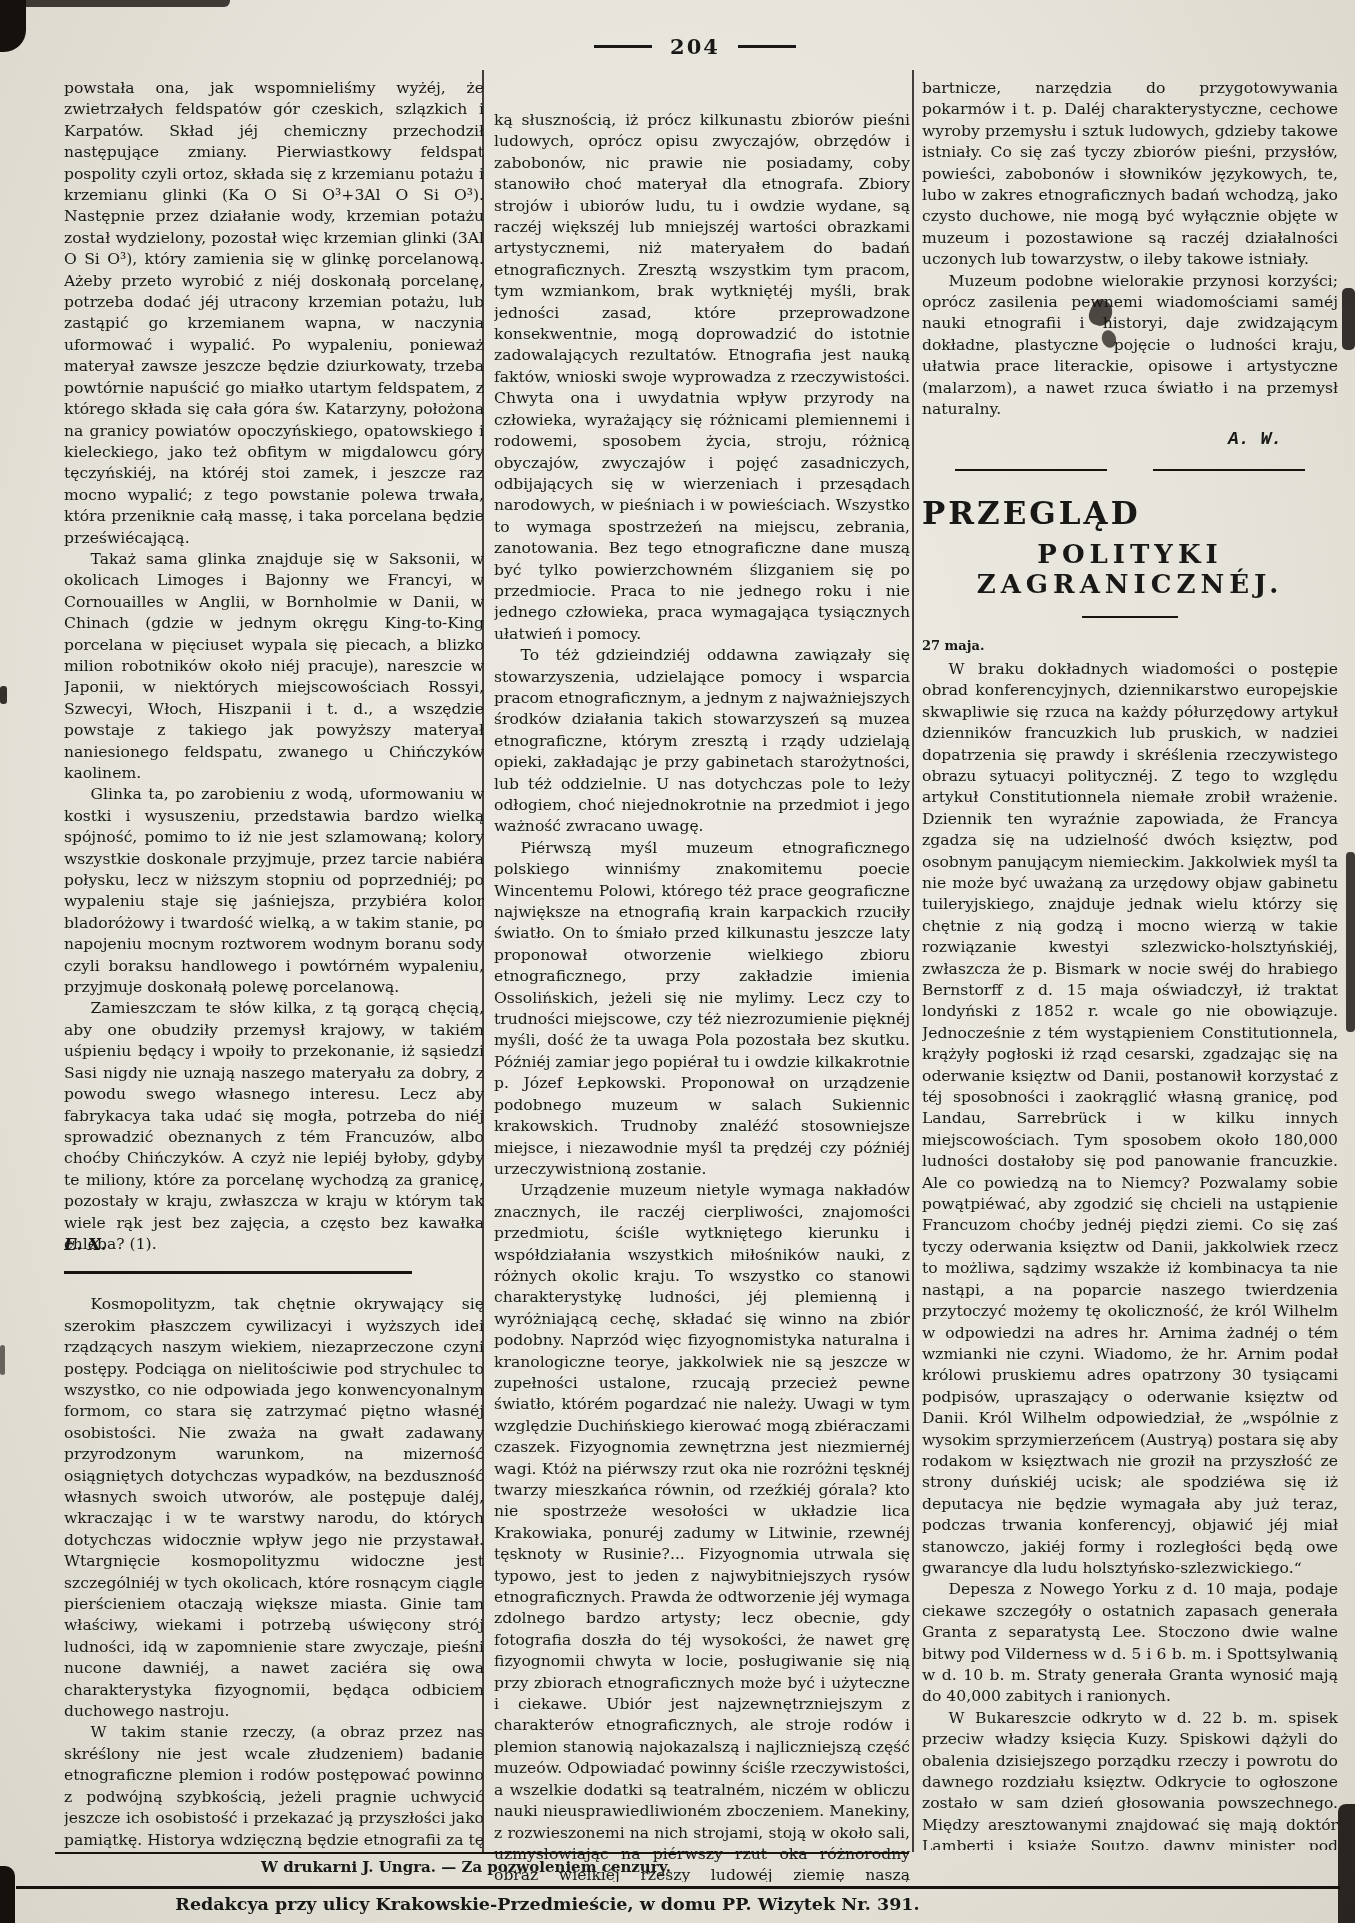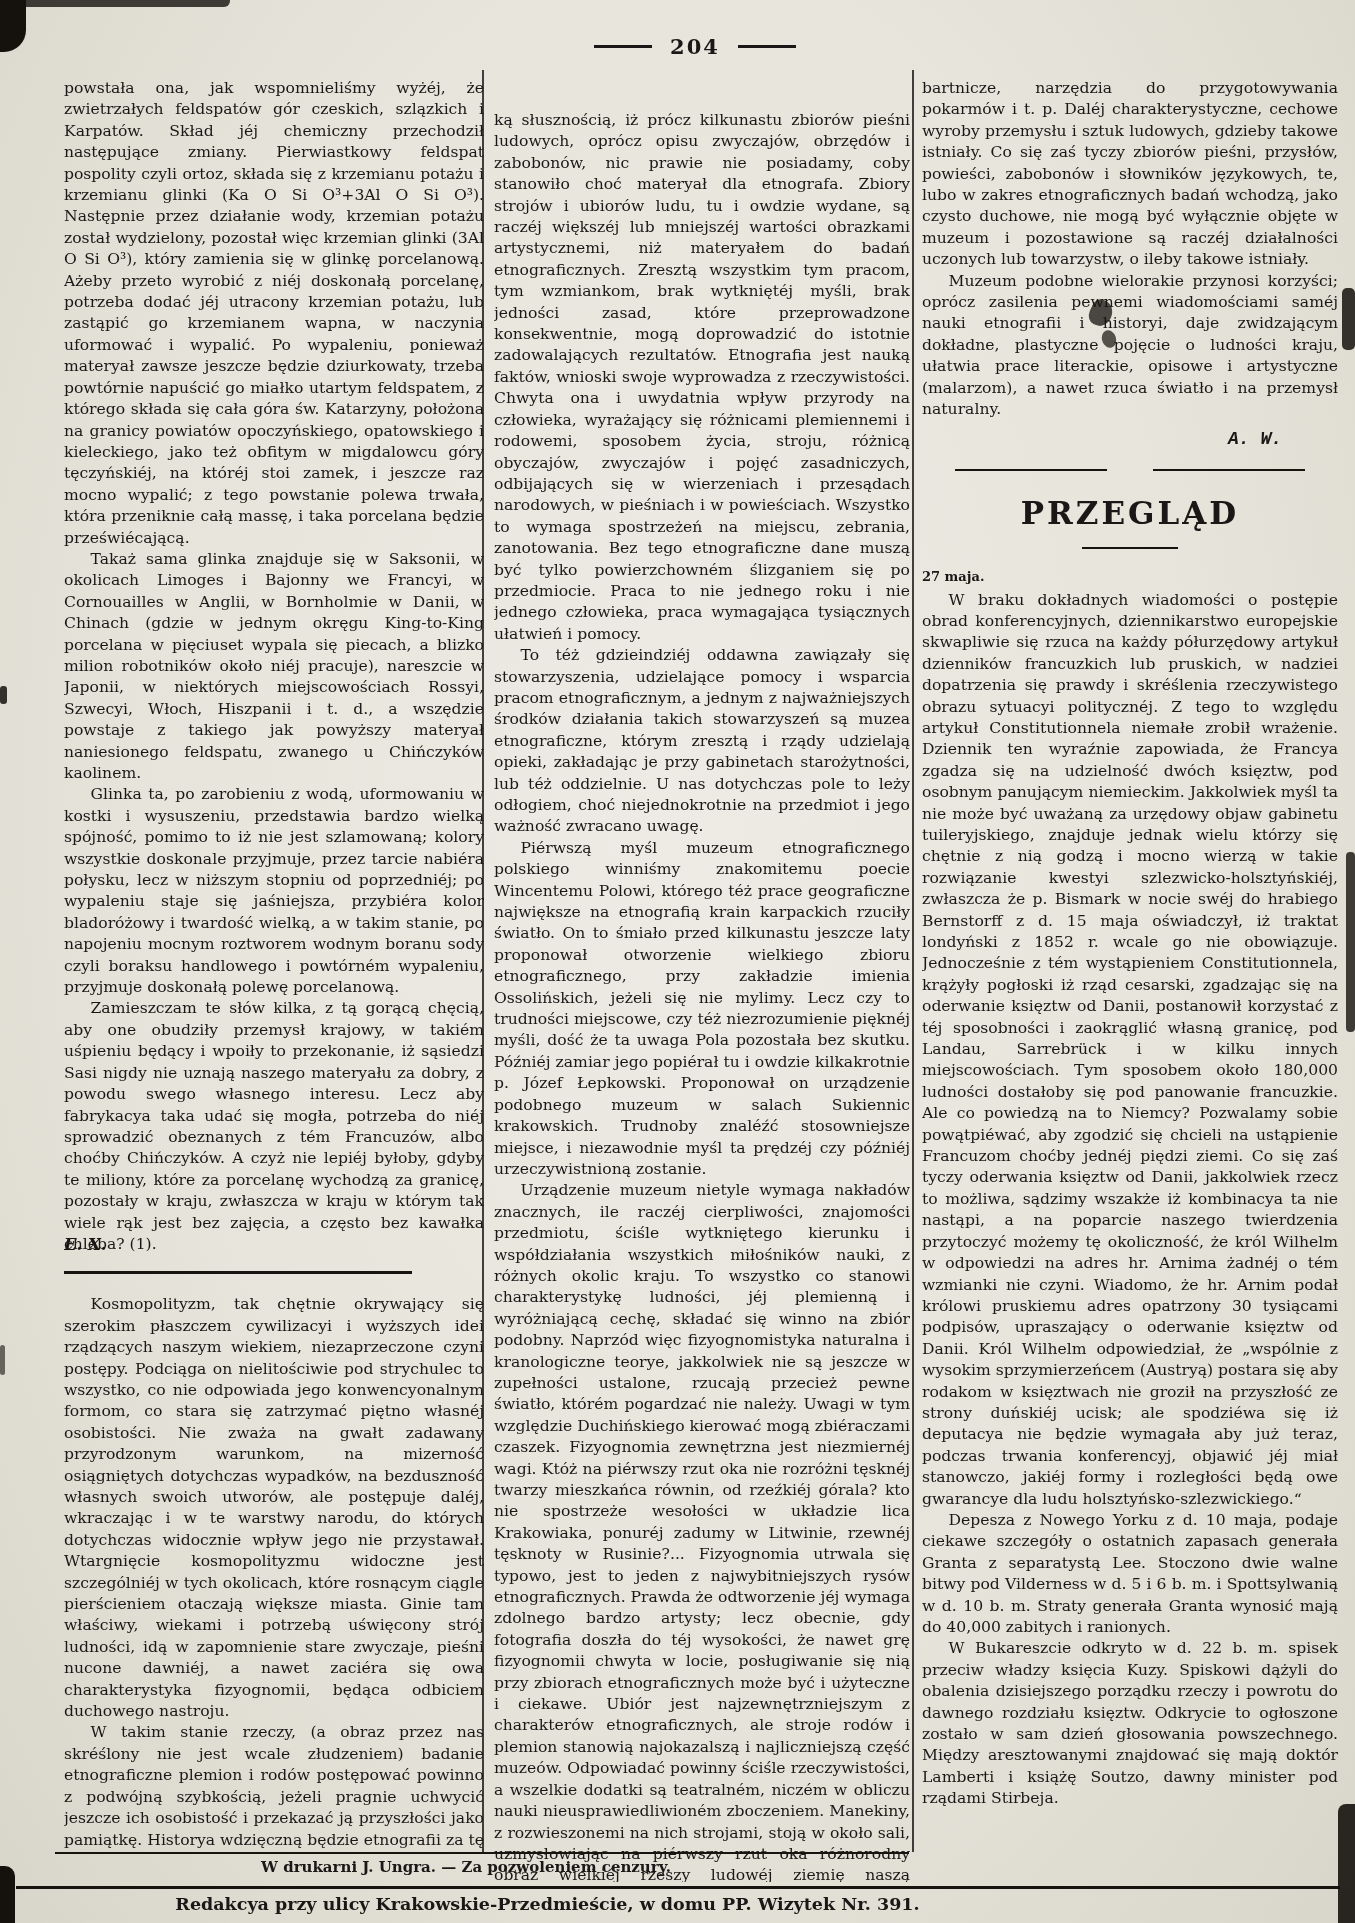--- a/index.html
+++ b/index.html
@@ -21,21 +21,21 @@
   .divider{position:absolute;top:70px;height:1782px;width:2px;background:#23201d;opacity:.85;}
   #div1{left:482px;} #div2{left:912px;}
   p{margin:0;font-size:15.6px;line-height:21.4px;text-align:justify;text-indent:1.7em;}
   p.noindent{text-indent:0;}
   .sig-ex{margin-top:-21.4px;text-align:left;padding-right:42px;font-style:italic;font-weight:bold;font-size:16.5px;line-height:21.4px;}
   .rule-mid{width:348px;height:3px;background:#17140f;margin:16px 0 20px 0;}
   .section-title{text-align:center;font-size:26px;font-weight:bold;letter-spacing:2px;margin:4px 0 20px 0;text-indent:0;}
   .sig-aw{text-align:right;padding-right:56px;font-style:italic;font-weight:bold;font-size:18px;margin-top:8px;font-family:Liberation Mono, monospace;}
   .double-dash{display:flex;justify-content:center;gap:46px;margin:20px 0 24px 0;}
   .double-dash span{width:152px;height:2px;background:#17140f;}
-  .review-title1{text-align:center;font-size:31px;font-weight:bold;letter-spacing:3px;margin:0;}
+  .review-title1{text-align:left;font-size:31px;font-weight:bold;letter-spacing:3px;margin:0;}
   .review-title2{text-align:center;font-size:26px;font-weight:bold;letter-spacing:5px;margin-top:8px;}
   .title-rule{width:96px;height:2px;background:#17140f;margin:16px auto 20px auto;}
   .review-date{padding-right:30px;font-weight:bold;font-size:13px;margin:0 0 6px 0;}
   
   .printer-rule{position:absolute;left:55px;top:1852px;width:854px;height:2px;background:#17140f;}
   .printer-line{position:absolute;left:42px;top:1858px;width:848px;text-align:center;font-weight:bold;font-size:15px;}
   .heavy-rule{position:absolute;left:16px;top:1886px;width:1324px;height:3px;background:#17140f;}
   .address-line{position:absolute;left:0;top:1894px;width:1095px;text-align:center;font-weight:bold;font-size:17.5px;}
   
   .art{position:absolute;background:#15120e;}
@@ -83,20 +83,21 @@
 
 <div class="col" id="col3">
   <p class="noindent">bartnicze, narzędzia do przygotowywania pokarmów i t. p. Daléj charakterystyczne, cechowe wyroby przemysłu i sztuk ludowych, gdzieby takowe istniały. Co się zaś tyczy zbiorów pieśni, przysłów, powieści, zabobonów i słowników językowych, te, lubo w zakres etnograficznych badań wchodzą, jako czysto duchowe, nie mogą być wyłącznie objęte w muzeum i pozostawione są raczéj działalności uczonych lub towarzystw, o ileby takowe istniały.</p>
   <p>Muzeum podobne wielorakie przynosi korzyści; oprócz zasilenia pewnemi wiadomościami saméj nauki etnografii i historyi, daje zwidzającym dokładne, plastyczne pojęcie o ludności kraju, ułatwia prace literackie, opisowe i artystyczne (malarzom), a nawet rzuca światło i na przemysł naturalny.</p>
   <div class="sig-aw">A. W.</div>
   <div class="double-dash">
       <span></span>
       <span></span>
     </div>
   <h1 class="review-title1">PRZEGLĄD</h1>
+  <h1 class="review-title2">POLITYKI ZAGRANICZNÉJ.</h1>
   <div class="title-rule"></div>
   <div class="review-date">27 maja.</div>
   <p>W braku dokładnych wiadomości o postępie obrad konferencyjnych, dziennikarstwo europejskie skwapliwie się rzuca na każdy półurzędowy artykuł dzienników francuzkich lub pruskich, w nadziei dopatrzenia się prawdy i skréślenia rzeczywistego obrazu sytuacyi politycznéj. Z tego to względu artykuł Constitutionnela niemałe zrobił wrażenie. Dziennik ten wyraźnie zapowiada, że Francya zgadza się na udzielność dwóch księztw, pod osobnym panującym niemieckim. Jakkolwiek myśl ta nie może być uważaną za urzędowy objaw gabinetu tuileryjskiego, znajduje jednak wielu którzy się chętnie z nią godzą i mocno wierzą w takie rozwiązanie kwestyi szlezwicko-holsztyńskiéj, zwłaszcza że p. Bismark w nocie swéj do hrabiego Bernstorff z d. 15 maja oświadczył, iż traktat londyński z 1852 r. wcale go nie obowiązuje. Jednocześnie z tém wystąpieniem Constitutionnela, krążyły pogłoski iż rząd cesarski, zgadzając się na oderwanie księztw od Danii, postanowił korzystać z téj sposobności i zaokrąglić własną granicę, pod Landau, Sarrebrück i w kilku innych miejscowościach. Tym sposobem około 180,000 ludności dostałoby się pod panowanie francuzkie. Ale co powiedzą na to Niemcy? Pozwalamy sobie powątpiéwać, aby zgodzić się chcieli na ustąpienie Francuzom choćby jednéj piędzi ziemi. Co się zaś tyczy oderwania księztw od Danii, jakkolwiek rzecz to możliwa, sądzimy wszakże iż kombinacya ta nie nastąpi, a na poparcie naszego twierdzenia przytoczyć możemy tę okoliczność, że król Wilhelm w odpowiedzi na adres hr. Arnima żadnéj o tém wzmianki nie czyni. Wiadomo, że hr. Arnim podał królowi pruskiemu adres opatrzony 30 tysiącami podpisów, upraszający o oderwanie księztw od Danii. Król Wilhelm odpowiedział, że „wspólnie z wysokim sprzymierzeńcem (Austryą) postara się aby rodakom w księztwach nie groził na przyszłość ze strony duńskiéj ucisk; ale spodziéwa się iż deputacya nie będzie wymagała aby już teraz, podczas trwania konferencyj, objawić jéj miał stanowczo, jakiéj formy i rozległości będą owe gwarancye dla ludu holsztyńsko-szlezwickiego.“</p>
   <p>Depesza z Nowego Yorku z d. 10 maja, podaje ciekawe szczegóły o ostatnich zapasach generała Granta z separatystą Lee. Stoczono dwie walne bitwy pod Vilderness w d. 5 i 6 b. m. i Spottsylwanią w d. 10 b. m. Straty generała Granta wynosić mają do 40,000 zabitych i ranionych.</p>
   <p>W Bukareszcie odkryto w d. 22 b. m. spisek przeciw władzy księcia Kuzy. Spiskowi dążyli do obalenia dzisiejszego porządku rzeczy i powrotu do dawnego rozdziału księztw. Odkrycie to ogłoszone zostało w sam dzień głosowania powszechnego. Między aresztowanymi znajdować się mają doktór Lamberti i książę Soutzo, dawny minister pod rządami Stirbeja.</p>
 
 </div>
 
 <div class="printer-rule"></div>
 <div class="printer-line">W drukarni J. Ungra. — Za pozwoleniem cenzury.</div>

